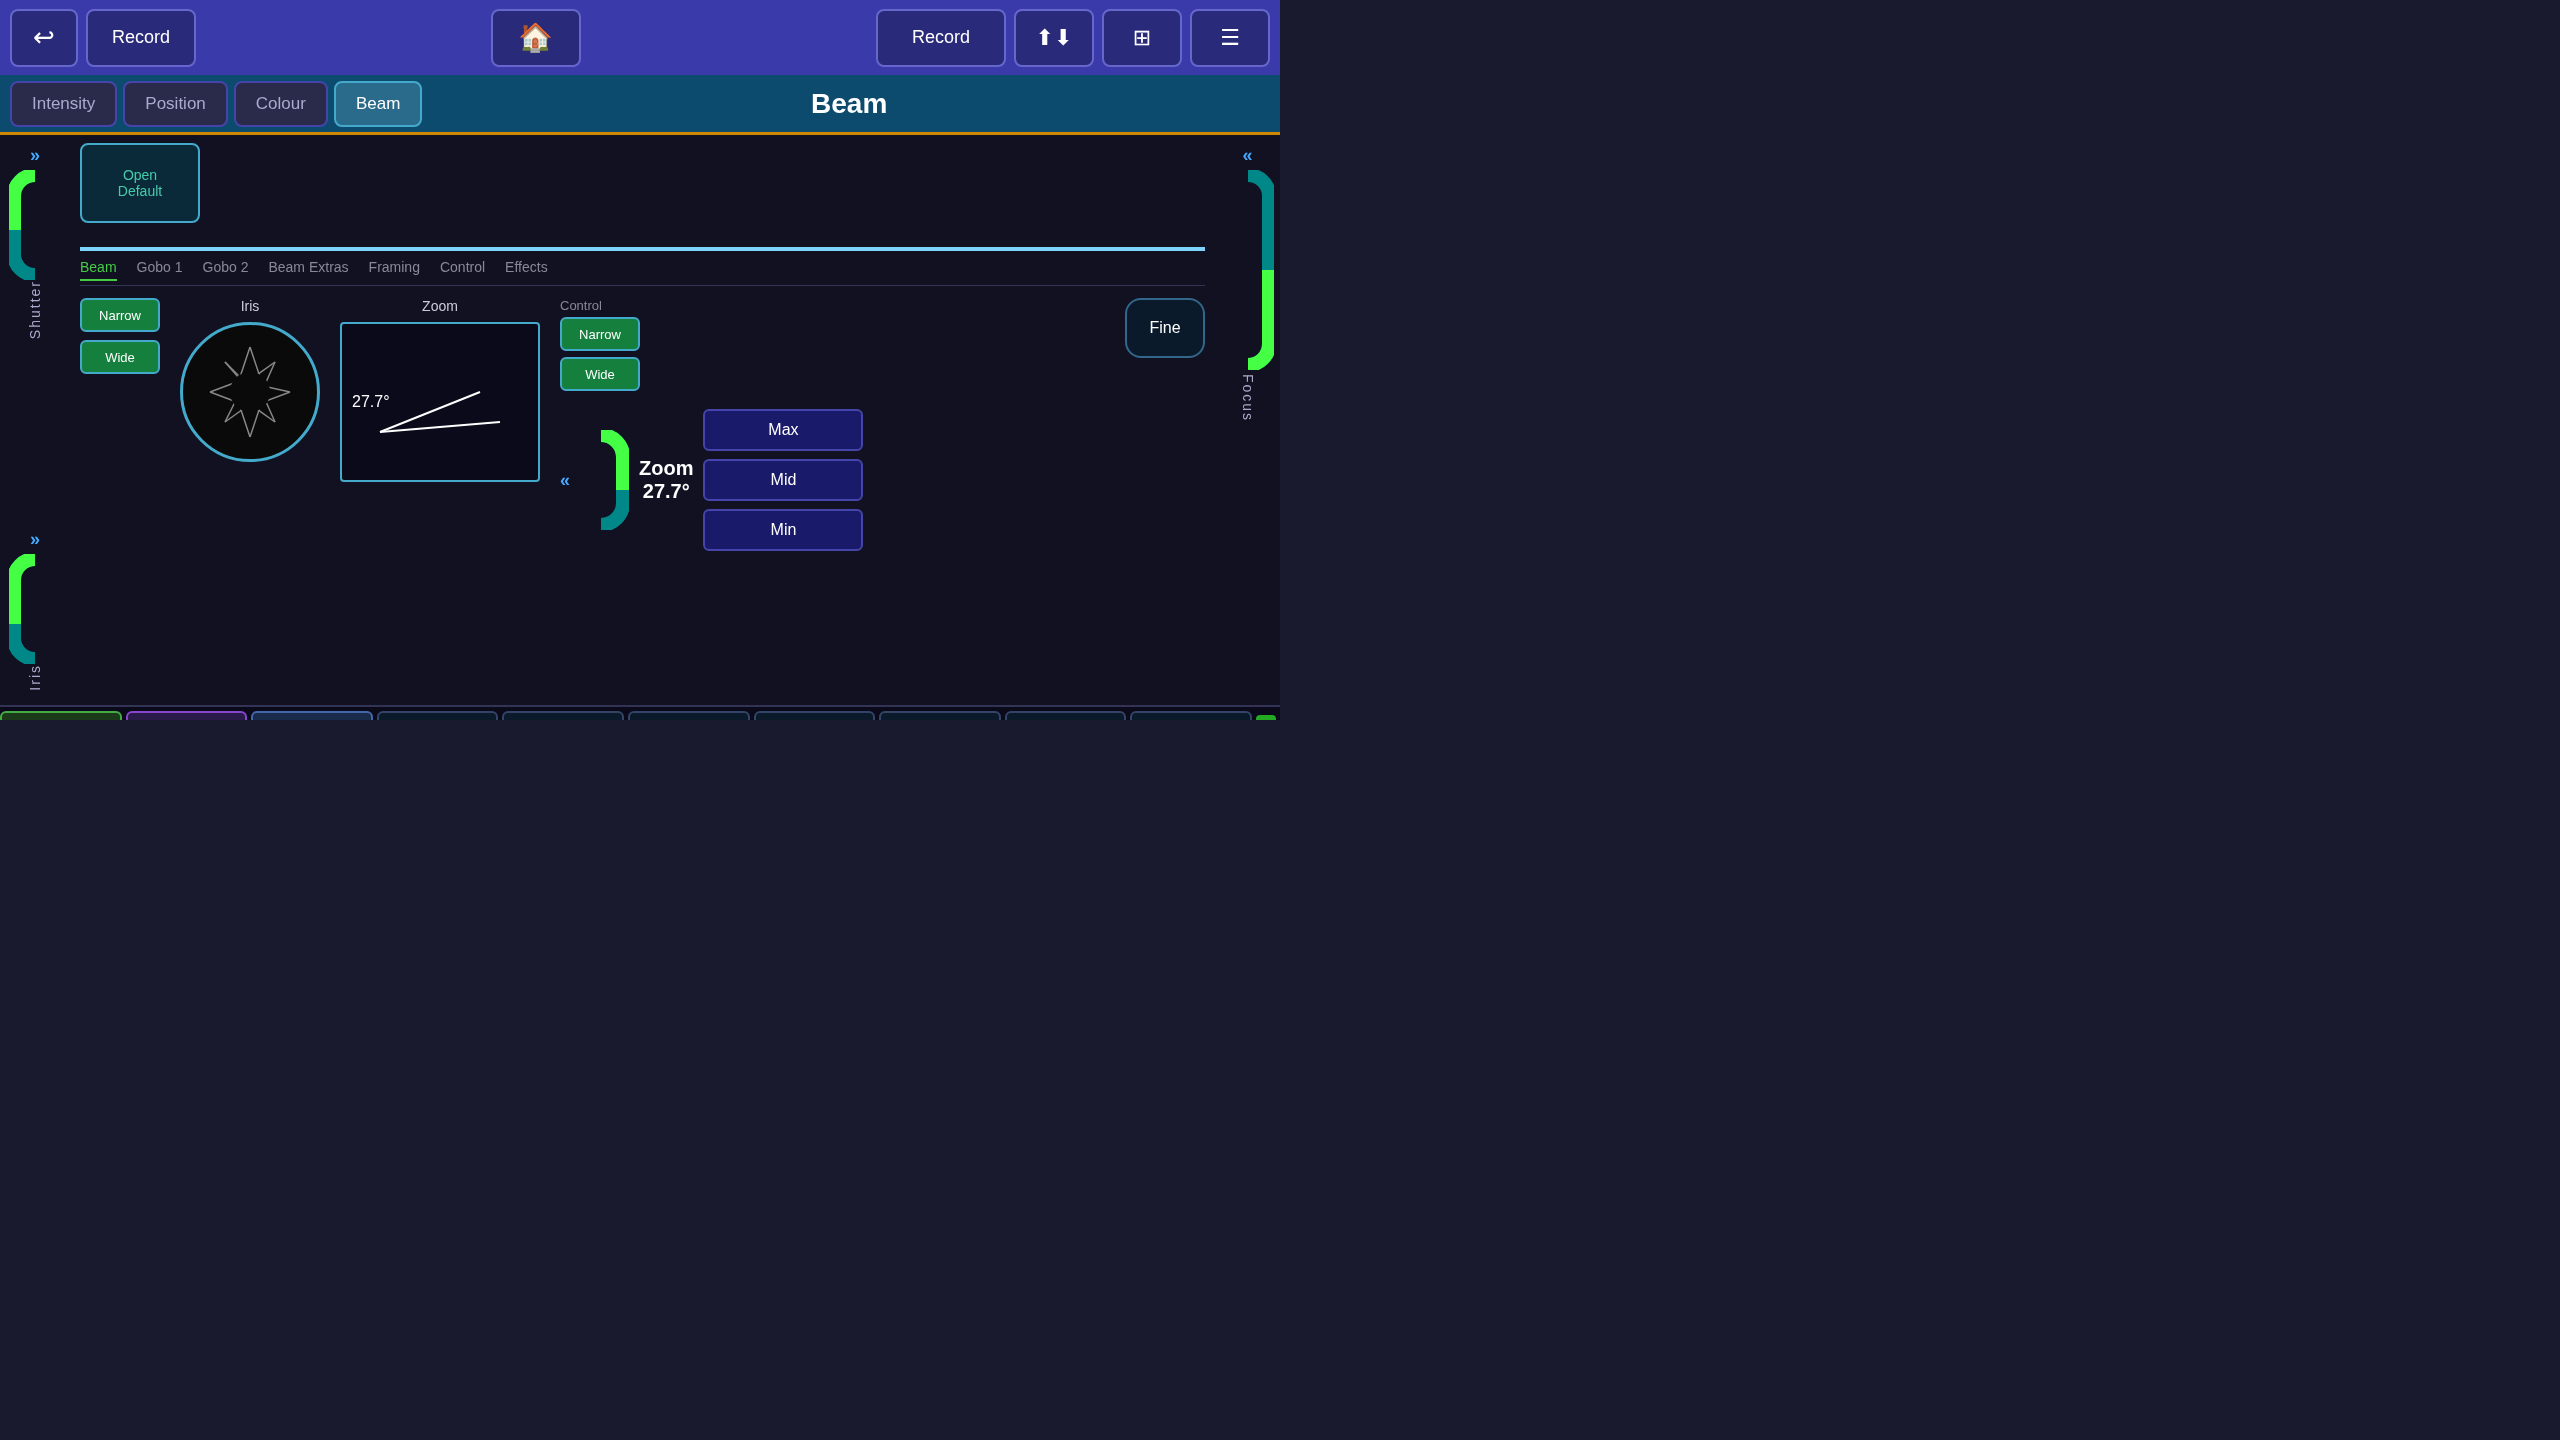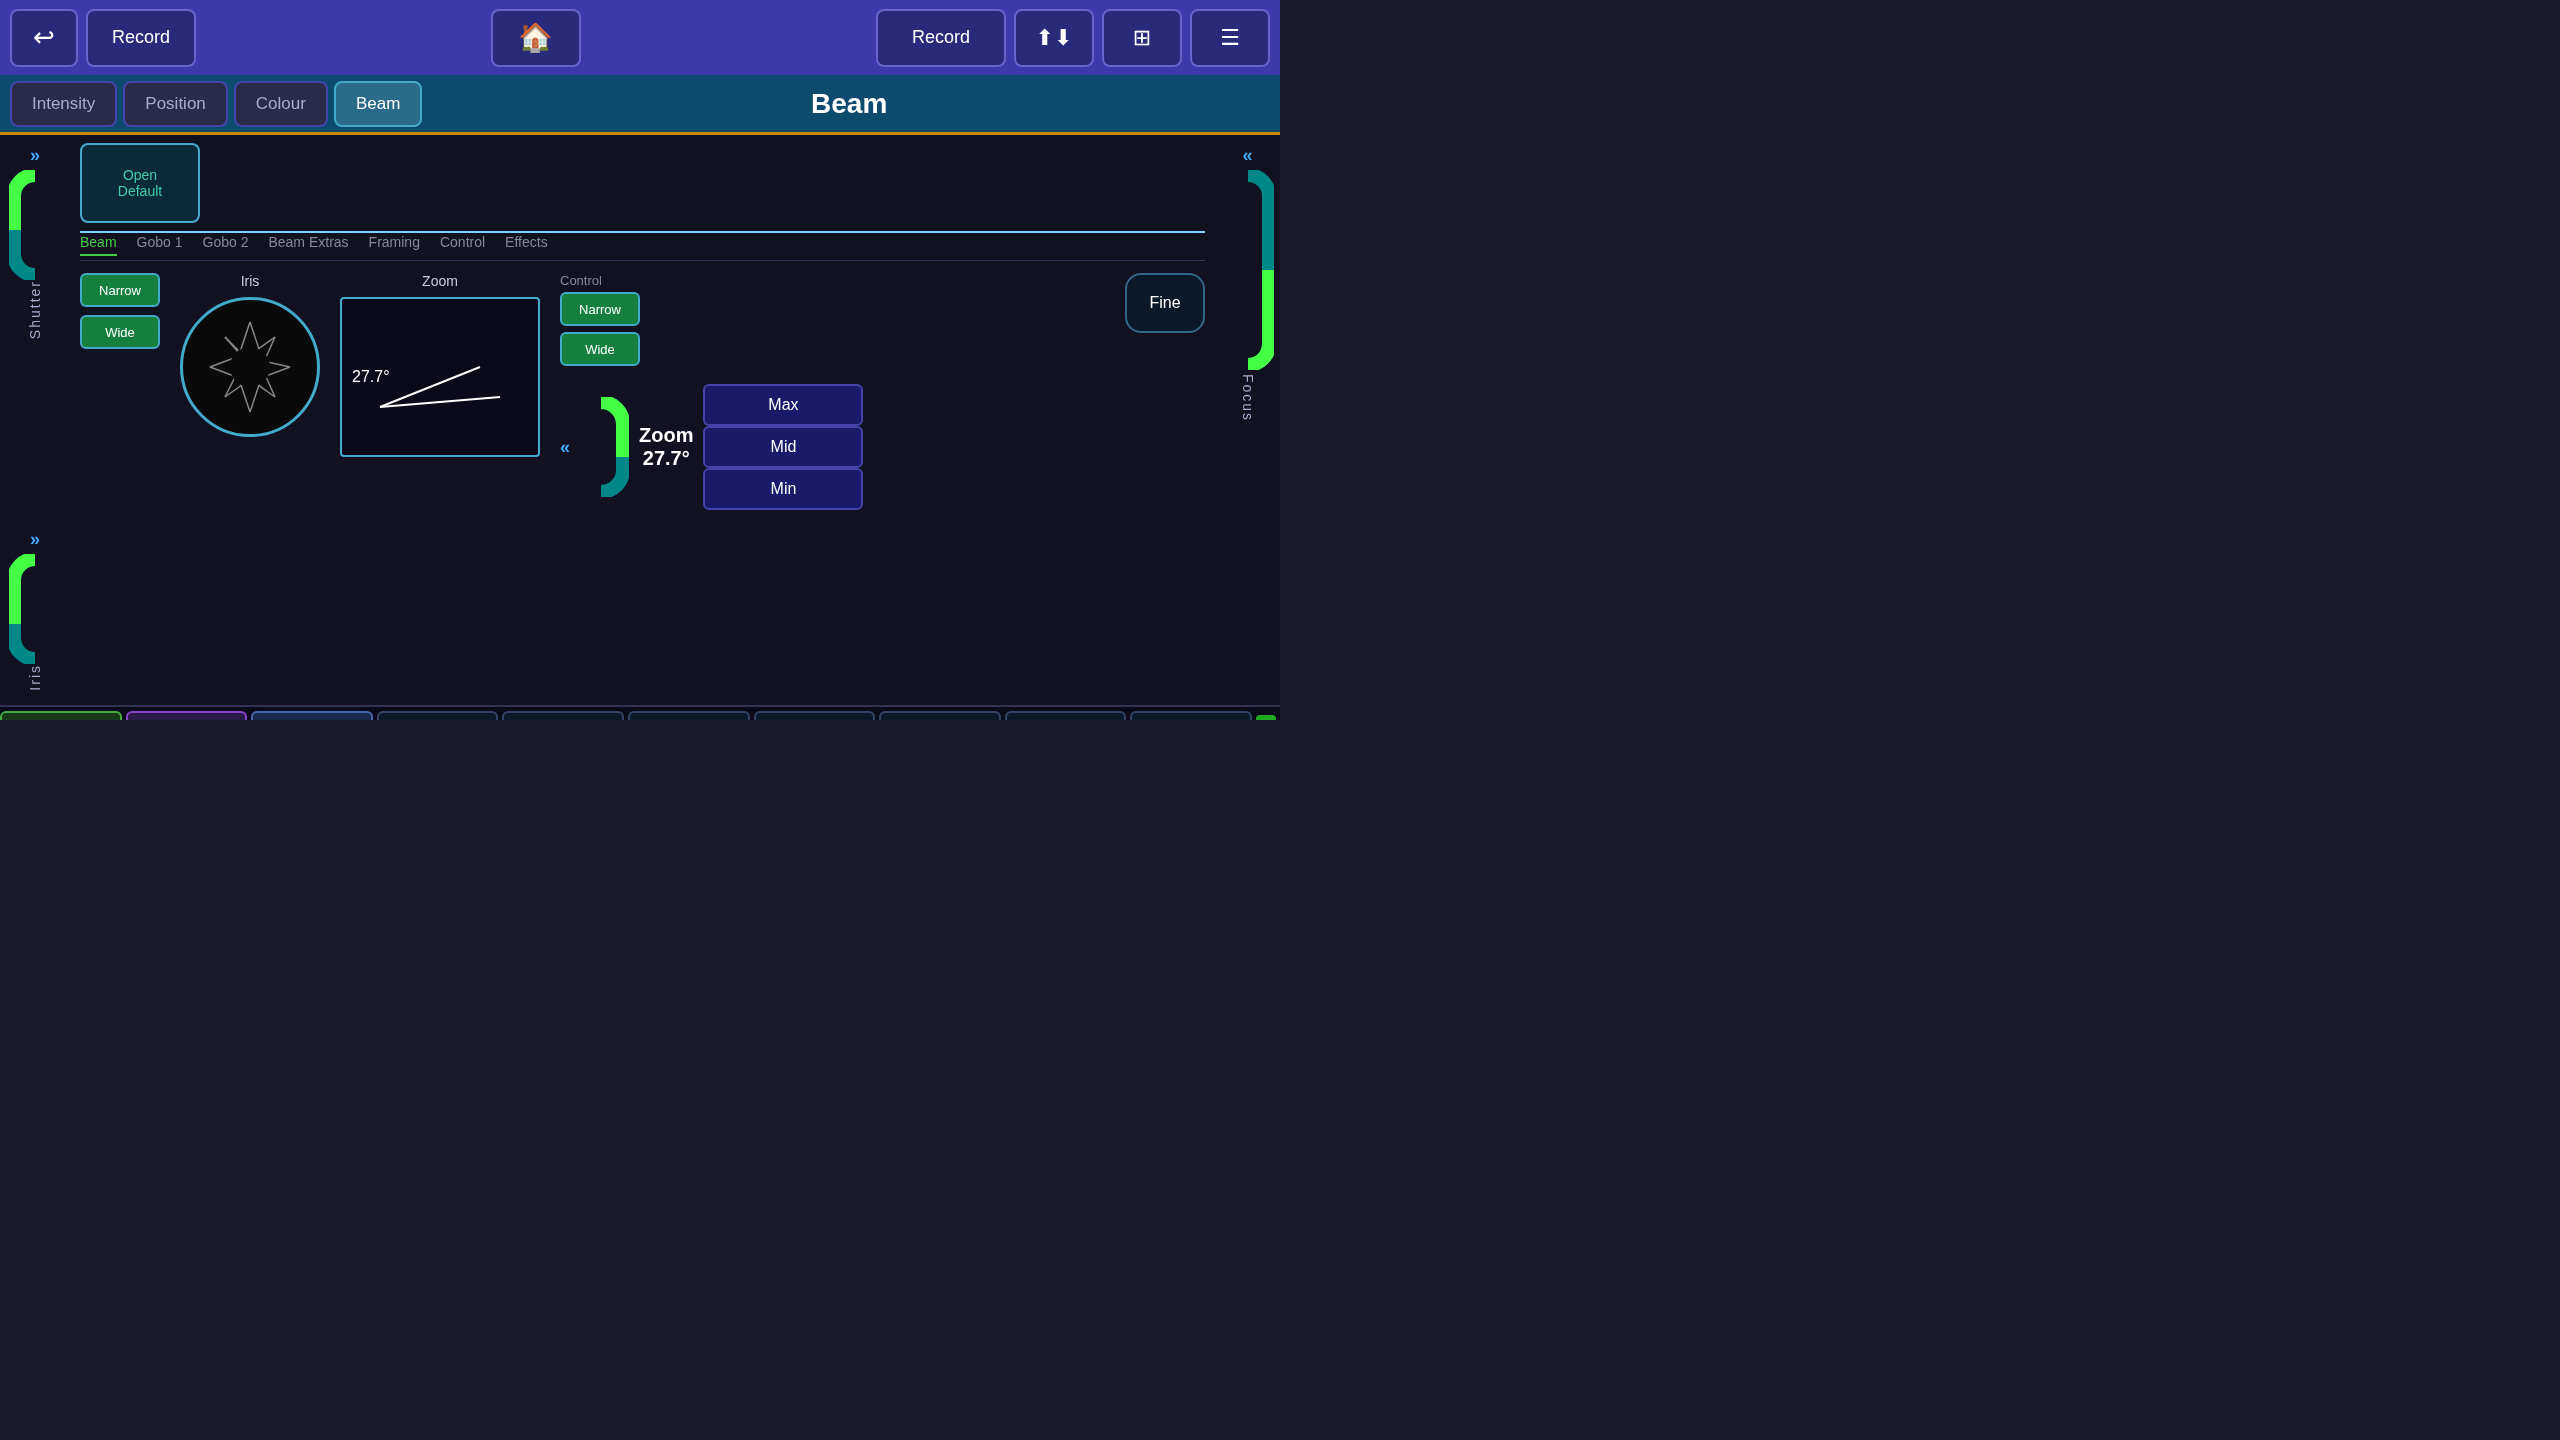--- a/index.html
+++ b/index.html
@@ -118,23 +118,23 @@
       flex: 1;
       display: flex;
       flex-direction: column;
       padding: 8px 10px;
     }
 
     
     .gobo-selector-row {
       display: flex;
       gap: 10px;
-      margin-bottom: 1px;
-      padding-bottom: 8px;
-      border-bottom: 2px solid #7dd3fc;
+      margin-bottom: 8px;
+      padding-bottom: 24px;
+      border-bottom: 4px solid #7dd3fc;
     }
     .gobo-open-btn {
       width: 120px;
       height: 80px;
       background: #0a2a3a;
       border: 2px solid #44aacc;
       border-radius: 8px;
       color: #44ccaa;
       font-size: 14px;
       cursor: pointer;
@@ -241,21 +241,21 @@
       flex-direction: column;
       align-items: center;
     }
     .zoom-info-title { font-size: 20px; color: white; font-weight: bold; }
     .zoom-info-value { font-size: 20px; color: white; font-weight: bold; }
 
     
     .preset-btns {
       display: flex;
       flex-direction: column;
-      gap: 0;
+      gap: 8px;
     }
     .preset-btn {
       width: 160px;
       height: 42px;
       background: #1a1a6a;
       border: 2px solid #4444aa;
       border-radius: 6px;
       color: white;
       font-size: 16px;
       cursor: pointer;

